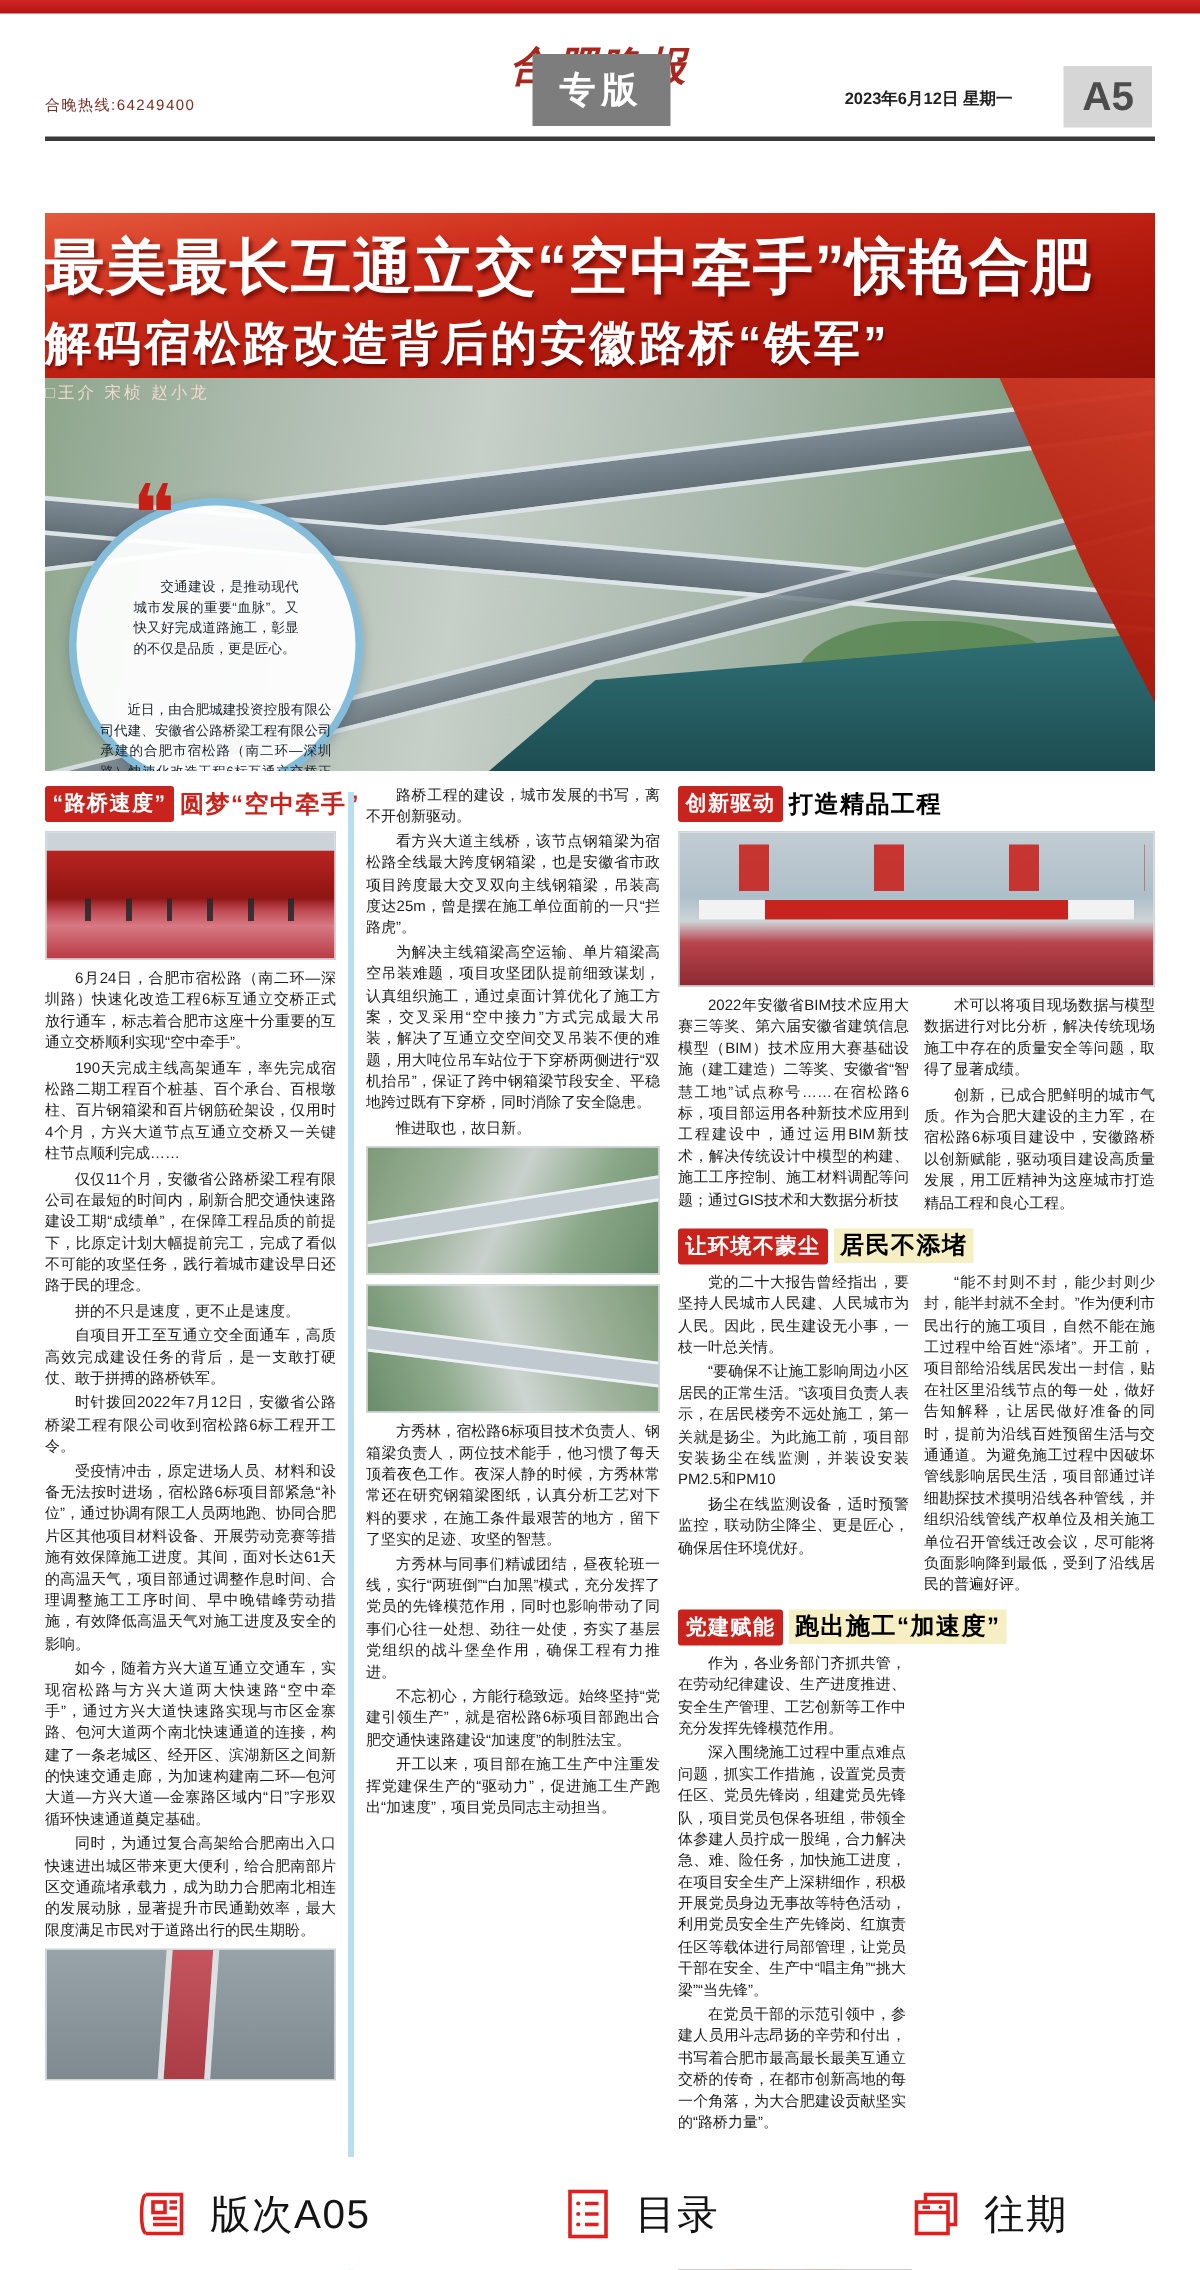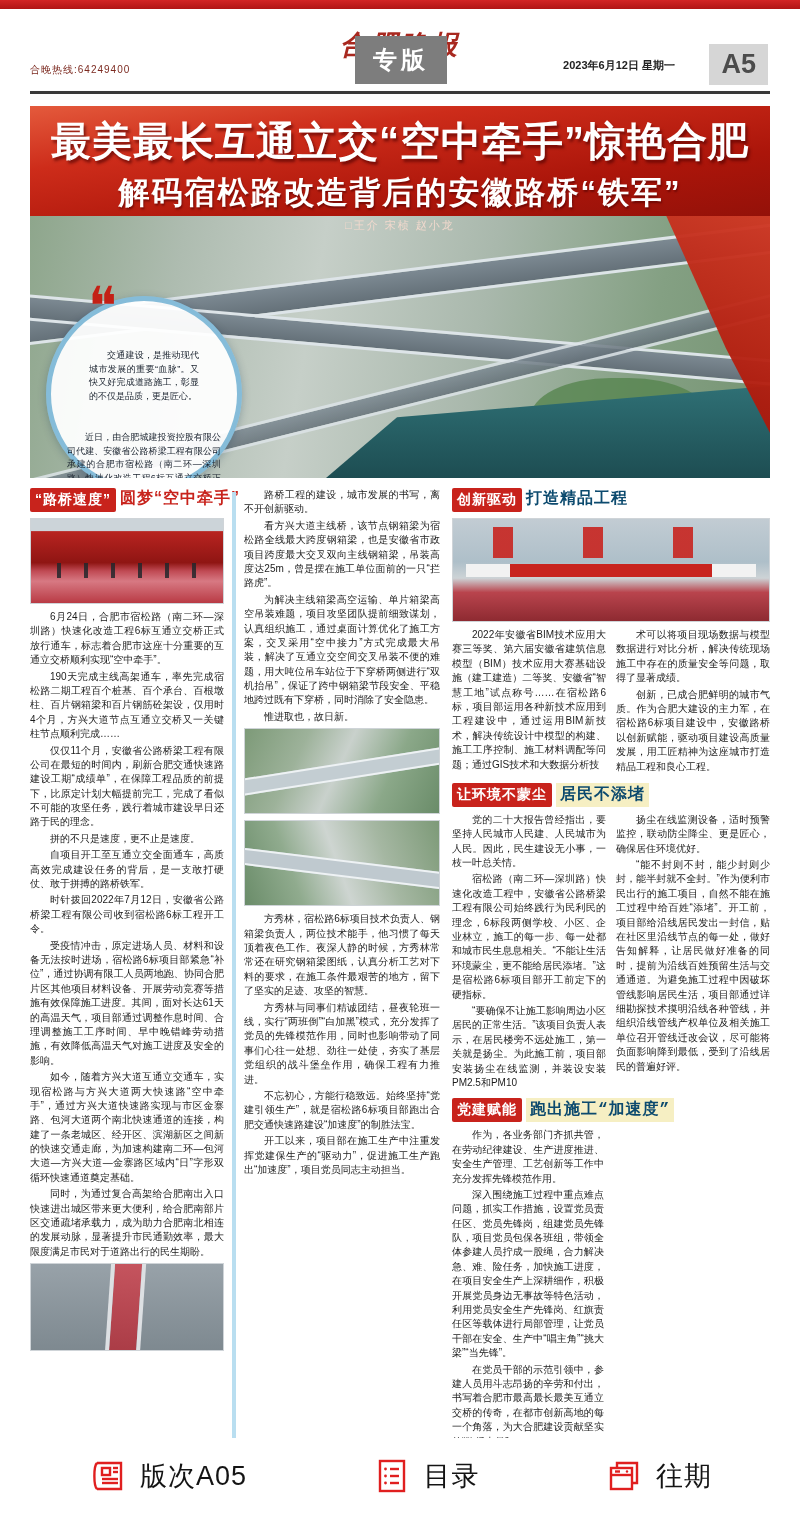--- a/index.html
+++ b/index.html
@@ -14,21 +14,21 @@
   .np-header { position:absolute; top:30px; left:30px; width:740px; height:64px; border-bottom:3px solid #3a3a3a; }
   .masthead-title { font-family:"DejaVu Serif","Liberation Serif",serif; font-style:italic; font-weight:bold; font-size:27px; color:#a8281f; letter-spacing:3px; line-height:1.1;text-align:center; }
   .hotline { font-size:10px; color:#7c2a20; margin-top:3px; letter-spacing:1px; }
   .section-tag { position:absolute; left:325px; top:6px; background:#7d7d7d; color:#fff; font-weight:bold; font-size:24px; padding:8px 18px; letter-spacing:4px; }
   .np-date { position:absolute; right:95px; top:28px; font-size:11px; font-weight:bold; color:#222; }
   .page-no { position:absolute; right:2px; top:14px; background:#d6d6d6; color:#4c4c4c; font-weight:bold; font-size:27px; padding:5px 12px; }
 
   
   .page { position:absolute; top:106px; left:30px; width:740px; }
 
-  .banner { position:relative; height:110px; background:linear-gradient(172deg,#e45a3c 0%,#cd2c1a 30%,#ab150a 70%,#941109 100%); text-align:center; color:#fff; z-index:3; }
+  .banner { position:relative; height:110px; background:linear-gradient(172deg,#e45a3c 0%,#cd2c1a 30%,#ab150a 70%,#941109 100%); color:#fff; z-index:3;margin-top:36px; }
   .headline { padding-top:8px; font-size:40px; font-weight:bold; letter-spacing:1px; text-shadow:2px 3px 3px rgba(80,0,0,.65); white-space:nowrap; }
   .subheadline { font-size:31px; font-weight:bold; letter-spacing:2px; text-shadow:1px 2px 2px rgba(80,0,0,.6); margin-top:3px; }
   .byline { font-size:11px; margin-top:4px; color:#f2d9cd; letter-spacing:2px; }
 
   
   .hero { position:relative; height:262px; overflow:hidden; background:linear-gradient(100deg,#8ea68c 0%,#aebcb0 20%,#c6cfc8 38%,#a9b8ac 60%,#84a083 82%,#759372 100%); }
   .road { position:absolute; left:-6%; width:115%; background:linear-gradient(#7c8992,#657179); border-top:3px solid #dde4e8; border-bottom:3px solid #dde4e8; }
   .road.r1 { top:52px; height:30px; transform:rotate(-7deg); }
   .road.r2 { top:112px; height:26px; transform:rotate(5deg); }
   .road.r3 { top:168px; height:22px; transform:rotate(-14deg); opacity:.85; }
@@ -45,25 +45,25 @@
   .intro-circle p { font-size:9px; line-height:1.5; color:#19222e; text-align:justify; text-indent:2em;margin-top:28px; }
   .intro-circle p.first { padding:0 22px; }
 
   
   .cols { display:flex; margin-top:10px; }
   .col-left { width:194px; }
   .v-divider { width:4px; background:#b9def0; margin:4px 8px 0 8px; }
   .col-mid { width:196px; margin-right:12px; }
   .col-right { width:318px; }
 
-  .sec-head { display:flex; margin-bottom:6px; white-space:nowrap; }
+  .sec-head { display:flex; align-items:center; margin-bottom:6px; white-space:nowrap; }
   .sec-tag { background:#c8231c; color:#fff; font-weight:bold; font-size:14px; padding:3px 5px; border-radius:2px; letter-spacing:1px; }
   .sec-title { font-size:16px; font-weight:bold; margin-left:4px; letter-spacing:1px; }
   .sec-title.red { color:#c8231c; }
-  .sec-title.dark { color:#0c4a6e;font-family:Liberation Mono, monospace; }
+  .sec-title.dark { color:#000000; }
   .sec-title.hl { background:#f6efc3; padding:1px 4px; }
 
   .body-text p { font-size:10px; line-height:1.44; color:#1c1c1c; text-align:justify; text-indent:2em; margin-bottom:2px; }
 
   .photo { width:100%; border:1px solid #cfd4d8; margin:4px 0 6px 0; position:relative; overflow:hidden; }
   .ph-ceremony { height:86px; background:linear-gradient(#ccd4d9 0%,#ccd4d9 14%,#b82420 15%,#8f1513 52%,#c04a54 62%,#d77983 74%,#b93a44 100%); }
   .ph-ceremony::after { content:""; position:absolute; left:8%; right:8%; top:52%; height:18%; background:repeating-linear-gradient(90deg,transparent 0 11px,#23262b 11px 15px,transparent 15px 27px); opacity:.85; }
   .ph-aerial1 { height:86px; background:linear-gradient(115deg,#7d9a78 0%,#9db29a 28%,#c9d1cc 48%,#8ba889 72%,#6a8c69 100%); }
   .ph-aerial1::after { content:""; position:absolute; left:-10%; top:40%; width:120%; height:16%; background:#c3cdd2; transform:rotate(-9deg); border-top:2px solid #eef2f4; border-bottom:2px solid #eef2f4; }
   .ph-aerial2 { height:86px; background:linear-gradient(250deg,#7d9a78 0%,#a5b7a2 30%,#ced5d1 52%,#90ab8e 74%,#6a8c69 100%); }
@@ -184,21 +184,20 @@
           <p>术可以将项目现场数据与模型数据进行对比分析，解决传统现场施工中存在的质量安全等问题，取得了显著成绩。</p>
           <p>创新，已成合肥鲜明的城市气质。作为合肥大建设的主力军，在宿松路6标项目建设中，安徽路桥以创新赋能，驱动项目建设高质量发展，用工匠精神为这座城市打造精品工程和良心工程。</p>
         </div>
 
         <div class="sec-head">
           <span class="sec-tag">让环境不蒙尘</span>
           <span class="sec-title dark hl">居民不添堵</span>
         </div>
         <div class="two-col">
           <p>党的二十大报告曾经指出，要坚持人民城市人民建、人民城市为人民。因此，民生建设无小事，一枝一叶总关情。</p>
-          <p>宿松路（南二环—深圳路）快速化改造工程中，安徽省公路桥梁工程有限公司始终践行为民利民的理念，6标段两侧学校、小区、企业林立，施工的每一步、每一处都和城市民生息息相关。“不能让生活环境蒙尘，更不能给居民添堵。”这是宿松路6标项目部开工前定下的硬指标。</p>
           <p>“要确保不让施工影响周边小区居民的正常生活。”该项目负责人表示，在居民楼旁不远处施工，第一关就是扬尘。为此施工前，项目部安装扬尘在线监测，并装设安装PM2.5和PM10</p>
           <p>扬尘在线监测设备，适时预警监控，联动防尘降尘、更是匠心，确保居住环境优好。</p>
           <p>“能不封则不封，能少封则少封，能半封就不全封。”作为便利市民出行的施工项目，自然不能在施工过程中给百姓“添堵”。开工前，项目部给沿线居民发出一封信，贴在社区里沿线节点的每一处，做好告知解释，让居民做好准备的同时，提前为沿线百姓预留生活与交通通道。为避免施工过程中因破坏管线影响居民生活，项目部通过详细勘探技术摸明沿线各种管线，并组织沿线管线产权单位及相关施工单位召开管线迁改会议，尽可能将负面影响降到最低，受到了沿线居民的普遍好评。</p>
         </div>
 
         <div class="sec-head">
           <span class="sec-tag">党建赋能</span>
           <span class="sec-title dark hl">跑出施工“加速度”</span>
         </div>
         <div class="dj-row">

